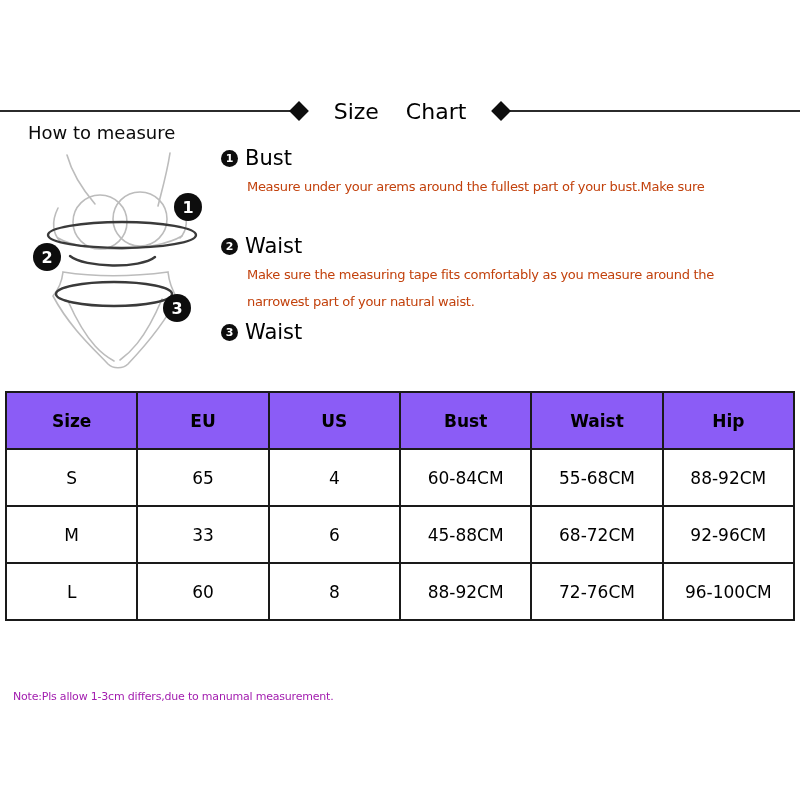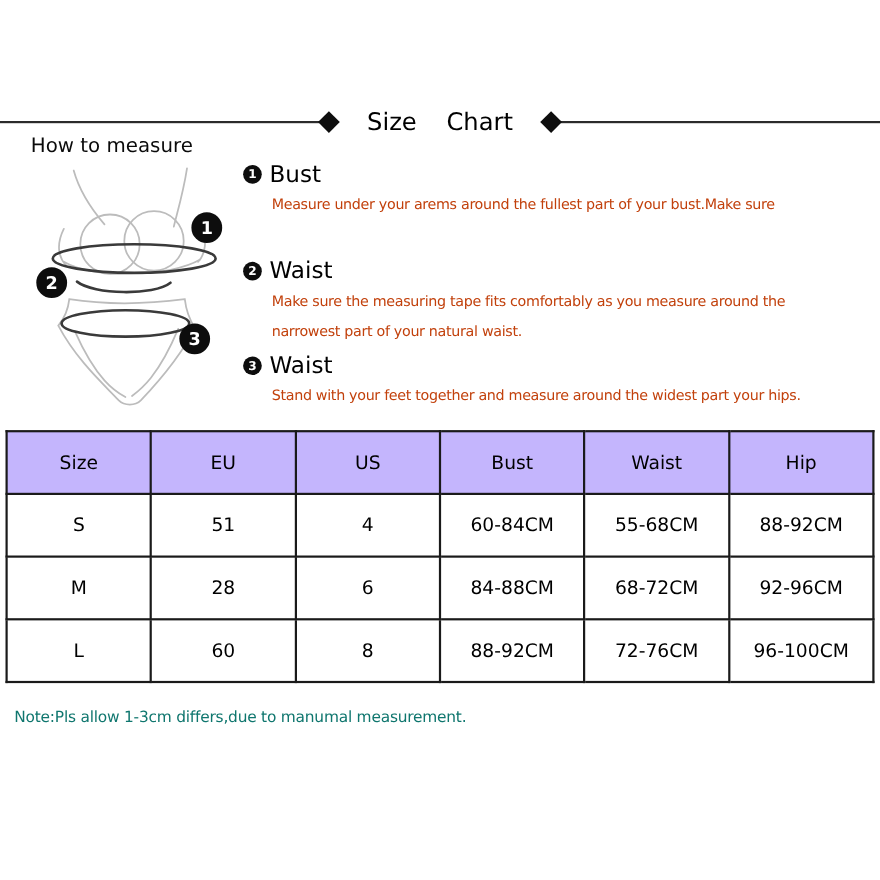--- a/index.html
+++ b/index.html
@@ -36,24 +36,24 @@
 
   
   table.size-table{
     position:absolute;left:5px;top:391px;width:790px;
     border-collapse:collapse;table-layout:fixed;
   }
   .size-table td,.size-table th{
     border:2px solid #1a1a1a;height:55px;text-align:center;vertical-align:middle;
     font-size:17px;color:#000;padding:0;
   }
-  .size-table th{background:#c4b5fd;font-weight:normal;}
+  .size-table th{background:#8b5cf6;font-weight:bold;}
 
   
-  .note{position:absolute;left:13px;top:644px;font-size:14px;color:#0f766e;letter-spacing:-0.2px;}
+  .note{position:absolute;left:13px;top:690px;font-size:11px;color:#a21caf;letter-spacing:-0.2px;}
 </style>
 </head>
 <body>
 
 <div class="rule-header">
   <div class="rule-line"></div>
   <div class="diamond"></div>
   <div class="page-title">Size Chart</div>
   <div class="diamond"></div>
   <div class="rule-line"></div>
@@ -121,50 +121,47 @@
     <div>Make sure the measuring tape fits comfortably as you measure around the</div>
     <div>narrowest part of your natural waist.</div>
   </div>
 </div>
 
 <div class="section sec-hips">
   <div class="sec-head">
     <span class="badge">3</span>
     <span class="sec-title">Waist</span>
   </div>
-  <div class="sec-desc">
-    <div>Stand with your feet together and measure around the widest part your hips.</div>
-  </div>
 </div>
 
 <table class="size-table">
   <thead>
     <tr>
       <th>Size</th>
       <th>EU</th>
       <th>US</th>
       <th>Bust</th>
       <th>Waist</th>
       <th>Hip</th>
     </tr>
   </thead>
   <tbody>
     <tr>
       <td>S</td>
-      <td>51</td>
+      <td>65</td>
       <td>4</td>
       <td>60-84CM</td>
       <td>55-68CM</td>
       <td>88-92CM</td>
     </tr>
     <tr>
       <td>M</td>
-      <td>28</td>
+      <td>33</td>
       <td>6</td>
-      <td>84-88CM</td>
+      <td>45-88CM</td>
       <td>68-72CM</td>
       <td>92-96CM</td>
     </tr>
     <tr>
       <td>L</td>
       <td>60</td>
       <td>8</td>
       <td>88-92CM</td>
       <td>72-76CM</td>
       <td>96-100CM</td>

